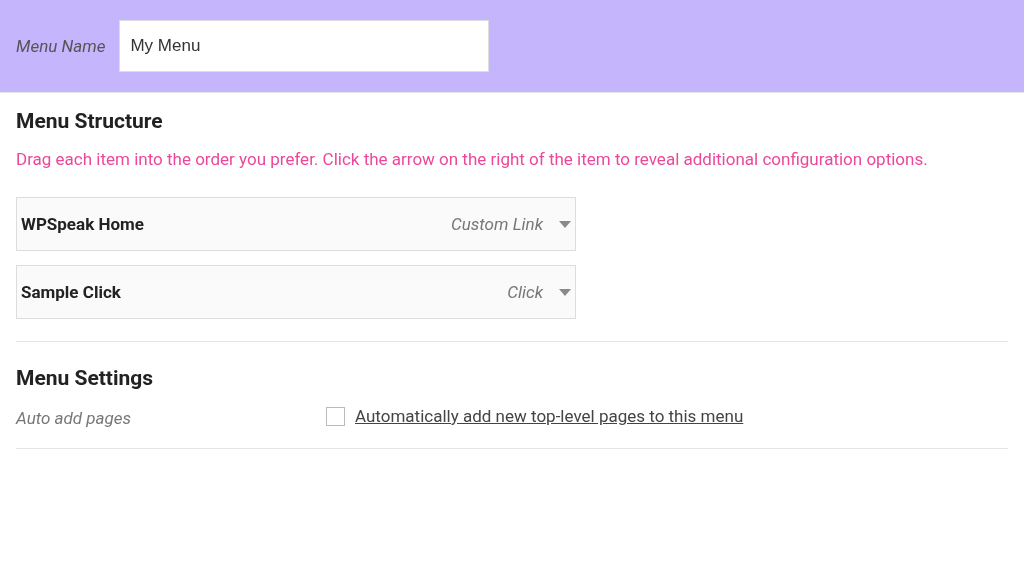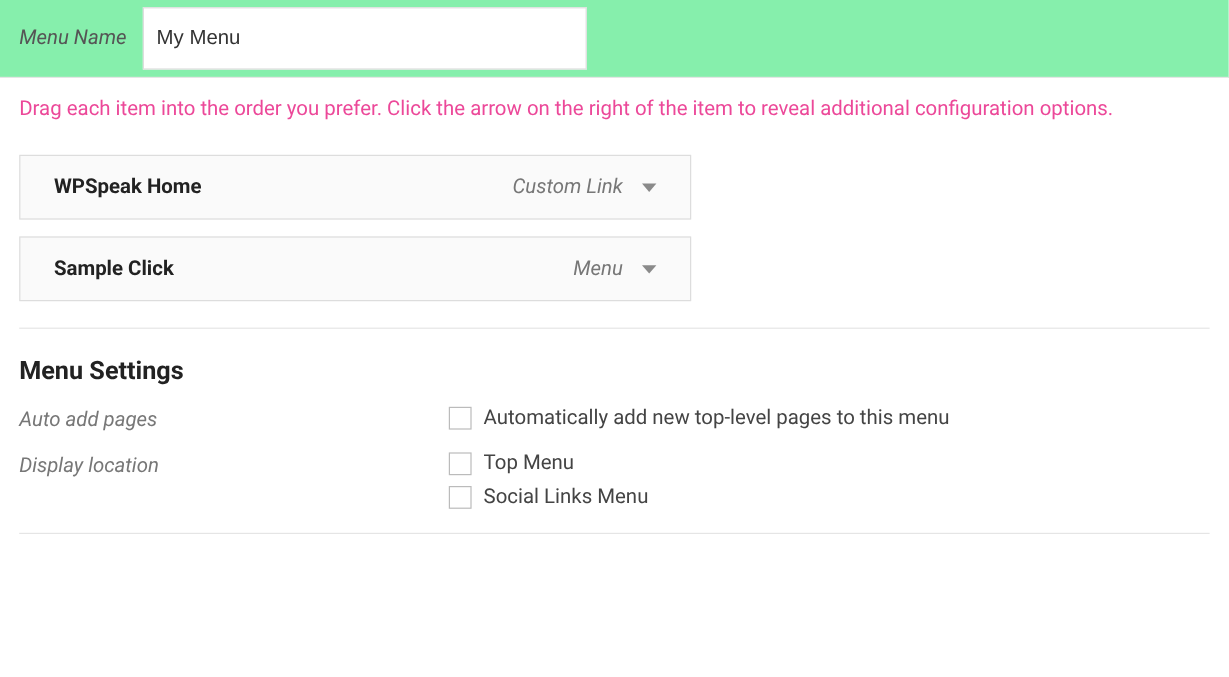--- a/index.html
+++ b/index.html
@@ -8,23 +8,23 @@
       padding: 0;
     }
     body {
       font-family: -apple-system, BlinkMacSystemFont, "Segoe UI", Roboto, "Helvetica Neue", Arial, sans-serif;
       font-size: 16px;
       color: #444;
       background: #fff;
       width: 1024px;
     }
     .menu-name-bar {
-      background: #86efac;
+      background: #c4b5fd;
       border-bottom: 1px solid #e5e5e5;
-      padding: 6px 16px;
+      padding: 20px 16px;
       display: flex;
       align-items: center;
       gap: 14px;
     }
     .menu-name-label {
       font-style: italic;
       color: #555;
       font-size: 17px;
     }
     .menu-name-input {
@@ -53,21 +53,21 @@
     .menu-items {
       margin-bottom: 22px;
     }
     .menu-item {
       display: flex;
       align-items: center;
       justify-content: space-between;
       background: #fafafa;
       border: 1px solid #ddd;
       height: 54px;
-      padding: 0 28px;
+      padding: 0 4px;
       width: 560px;
       margin-bottom: 14px;
       cursor: move;
     }
     .menu-item-title {
       font-weight: 700;
       font-size: 17px;
       color: #222;
     }
     .menu-item-right {
@@ -89,33 +89,33 @@
       border-top: 7px solid #8a8a8a;
     }
     .divider {
       border-top: 1px solid #e5e5e5;
       margin: 8px 0 24px 0;
     }
     .settings-row {
       display: flex;
       align-items: flex-start;
       margin-bottom: 16px;
-      gap: 48px;
     }
     .settings-label {
       font-style: italic;
       color: #777;
       font-size: 17px;
       width: 310px;
       padding-top: 2px;
     }
     .settings-control {
       display: flex;
       flex-direction: column;
       gap: 8px;
+      text-decoration: underline;
     }
     .checkbox-row {
       display: flex;
       align-items: center;
       gap: 10px;
     }
     .checkbox {
       width: 19px;
       height: 19px;
       border: 1px solid #bbb;
@@ -134,61 +134,49 @@
   </style>
 </head>
 <body>
 
 <div class="menu-name-bar">
   <span class="menu-name-label">Menu Name</span>
   <input type="text" class="menu-name-input" value="My Menu" style="">
 </div>
 
 <div class="section">
+  <h3>Menu Structure</h3>
   <p class="instructions">Drag each item into the order you prefer. Click the arrow on the right of the item to reveal additional configuration options.</p>
 
   <div class="menu-items">
     <div class="menu-item">
       <span class="menu-item-title">WPSpeak Home</span>
       <div class="menu-item-right">
         <span class="menu-item-type">Custom Link</span>
         <span class="chevron"></span>
       </div>
     </div>
     <div class="menu-item">
       <span class="menu-item-title">Sample Click</span>
       <div class="menu-item-right">
-        <span class="menu-item-type">Menu</span>
+        <span class="menu-item-type">Click</span>
         <span class="chevron"></span>
       </div>
     </div>
   </div>
 
   <div class="divider"></div>
 
   <h3>Menu Settings</h3>
 
   <div class="settings-row">
     <div class="settings-label">Auto add pages</div>
     <div class="settings-control">
       <div class="checkbox-row">
         <div class="checkbox"></div>
         <span class="checkbox-label">Automatically add new top-level pages to this menu</span>
       </div>
     </div>
   </div>
 
-  <div class="settings-row">
-    <div class="settings-label">Display location</div>
-    <div class="settings-control">
-      <div class="checkbox-row">
-        <div class="checkbox"></div>
-        <span class="checkbox-label">Top Menu</span>
-      </div>
-      <div class="checkbox-row">
-        <div class="checkbox"></div>
-        <span class="checkbox-label">Social Links Menu</span>
-      </div>
-    </div>
-  </div>
 
   <div class="bottom-divider"></div>
 </div>
 
 </body></html>

